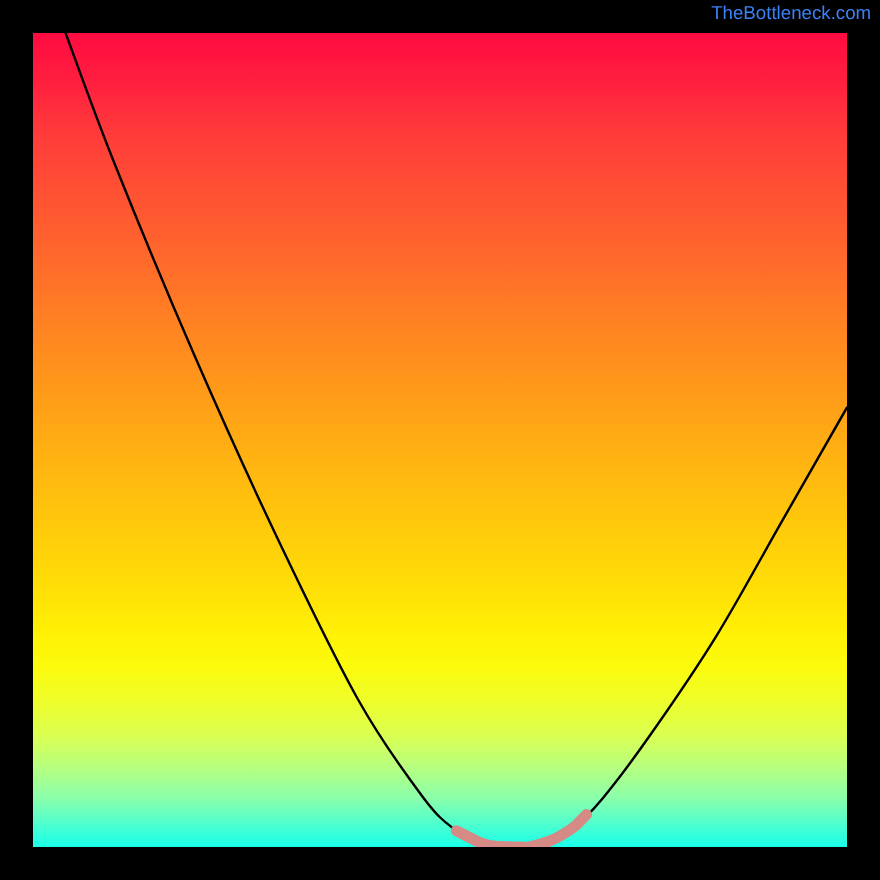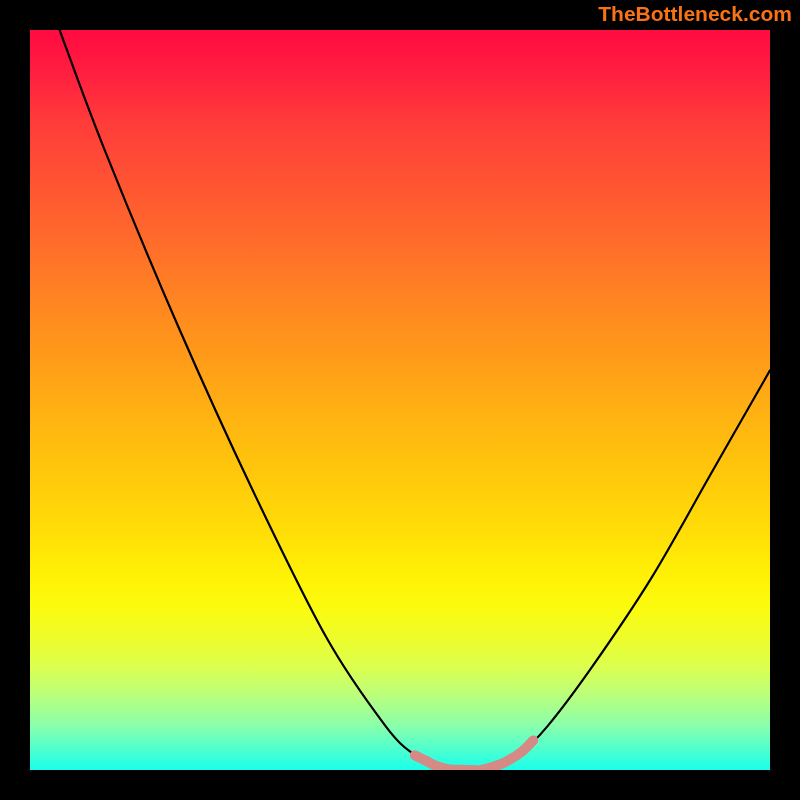--- a/index.html
+++ b/index.html
@@ -8,23 +8,23 @@
     height: 800px;
     background: #000;
     position: relative;
     font-family: Arial, Helvetica, sans-serif;
     overflow: hidden;
   }
   .watermark {
     position: absolute;
     top: 2px;
     right: 8px;
-    color: #f97316;
-    font-size: 21px;
-    font-weight: 700;
+    color: #3b82f6;
+    font-size: 17px;
+    font-weight: 400;
     letter-spacing: 0px;
     z-index: 50;
   }
   .plot-area {
     position: absolute;
     left: 30px;
     top: 30px;
     width: 740px;
     height: 740px;
     overflow: hidden;

